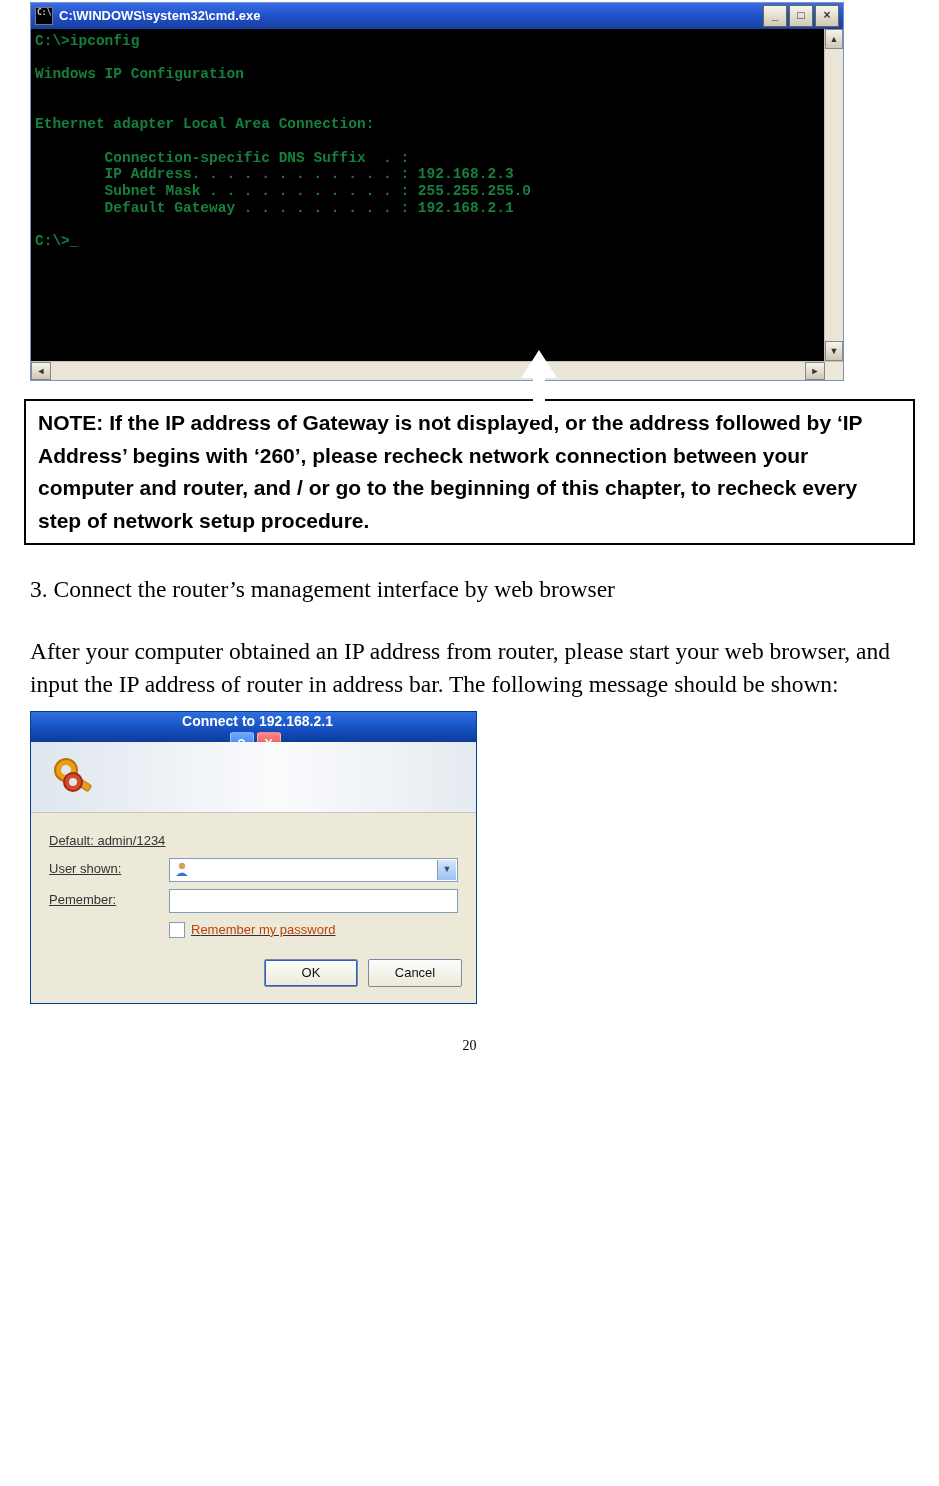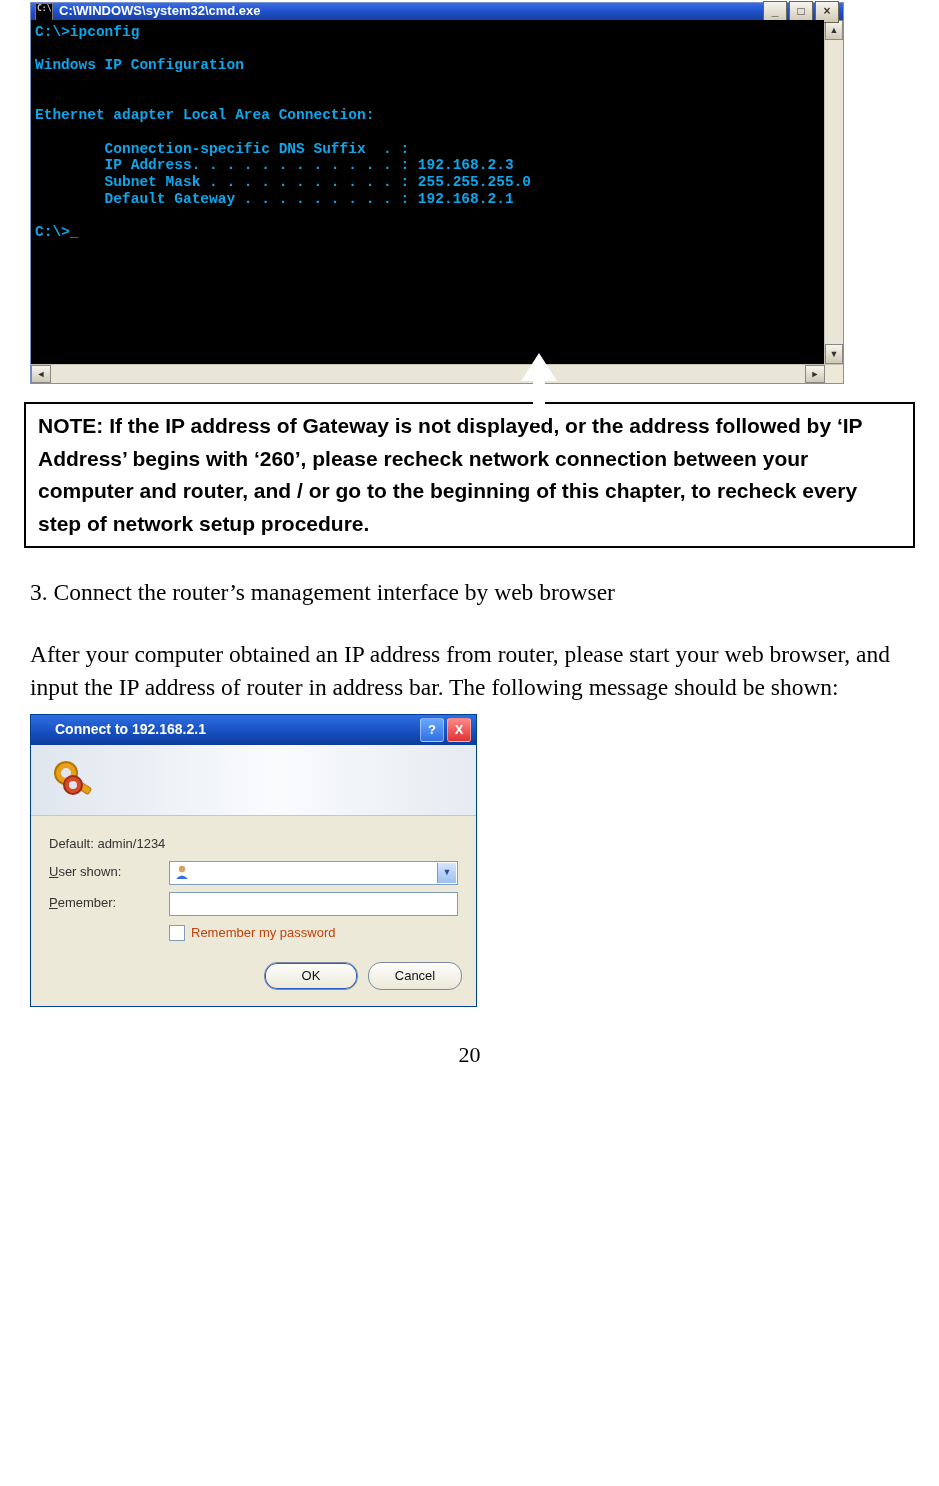--- a/index.html
+++ b/index.html
@@ -11,41 +11,41 @@
     line-height:1.42;
   }
   .page{padding:0 30px 0 30px;}
   .intro-text{margin:4px 0 8px 0;}
   .intro-em{font-style:italic;font-weight:bold;}
 
   
   .cmd-wrap{border:1px solid #7a91c7;width:812px;margin:2px 0 14px 0;background:#ece9d8;}
   .cmd-titlebar{
     background:linear-gradient(to bottom,#3a6ee6 0%,#1f50c9 50%,#1a3fa0 100%);
-    height:17px;display:flex;align-items:center;color:#fff;
+    height:26px;display:flex;align-items:center;color:#fff;
     font-family:Tahoma,Arial,sans-serif;font-size:13px;font-weight:bold;
     position:relative;
   }
   .cmd-appicon{
     width:16px;height:16px;background:#000;border:1px solid #777;margin:0 6px 0 4px;
     position:relative;
   }
   .cmd-appicon::after{content:"C:\\";position:absolute;left:1px;top:-1px;font-size:8px;color:#ccc;font-family:monospace;}
   .cmd-title{flex:1;}
   .cmd-winbtns{display:flex;gap:2px;margin-right:4px;}
   .winbtn{
     width:22px;height:20px;background:linear-gradient(to bottom,#f7f5ed,#cfc8b5);
     border:1px solid #6b6552;display:flex;align-items:center;justify-content:center;
     font-family:Arial,sans-serif;font-size:12px;font-weight:bold;color:#333;
   }
   .cmd-body-wrap{display:flex;}
   .cmd-body{
-    flex:1;background:#000;color:#0ea5e9;
+    flex:1;background:#000;color:#15803d;
     font-family:"Lucida Console","Courier New",monospace;font-size:14.5px;
-    font-weight:bold;line-height:1.15;padding:4px 2px 20px 4px;
+    font-weight:bold;line-height:1.15;padding:4px 2px 8px 4px;
     white-space:pre;min-height:320px;position:relative;
   }
   .cmd-arrow{
     position:absolute;left:490px;top:160px;
   }
   .cmd-arrow svg{display:block;}
   .cmd-scrollbar{width:18px;background:#ece9d8;display:flex;flex-direction:column;border-left:1px solid #c6c3b5;}
   .sb-btn{height:18px;background:linear-gradient(to bottom,#f7f5ed,#cfc8b5);border:1px solid #888;display:flex;align-items:center;justify-content:center;font-size:9px;color:#333;}
   .sb-track{flex:1;background:#e9e6d8;}
   .cmd-bottom-scroll{height:18px;background:#ece9d8;display:flex;border-top:1px solid #c6c3b5;}
@@ -60,61 +60,62 @@
   }
 
   .section-heading{margin:6px 0 28px 0;}
   .body-para{margin:0 0 10px 0;}
 
   
   .dlg-wrap{width:445px;border:1px solid #013f92;margin:4px 0 20px 0;background:#ece9d8;font-family:Tahoma,Arial,sans-serif;}
   .dlg-titlebar{
     background:linear-gradient(to bottom,#2f6fe0 0%,#154dbe 60%,#0d3c99 100%);
     height:30px;display:flex;align-items:center;color:#fff;font-size:14px;font-weight:bold;
-    padding-left:24px;
+    padding-left:8px;
+    flex-direction:column;
   }
   .dlg-title{flex:1;}
   .dlg-winbtns{display:flex;gap:3px;margin-right:5px;}
   .dlg-btn{
     width:22px;height:22px;border-radius:3px;display:flex;align-items:center;justify-content:center;
     font-family:Arial;font-weight:bold;font-size:13px;color:#fff;border:1px solid rgba(255,255,255,0.4);
   }
   .dlg-help{background:linear-gradient(to bottom,#6aa8ff,#2f6fe0);}
   .dlg-close{background:linear-gradient(to bottom,#f88,#d33);}
   .dlg-banner{
     height:70px;background:linear-gradient(to right,#dfe6ee 0%, #fafbfd 55%, #e6ebf1 100%);
     position:relative;border-bottom:1px solid #cbc7b8;
   }
   .keys-icon{position:absolute;left:18px;top:10px;}
-  .dlg-body{padding:12px 18px 6px 18px;font-size:13px;color:#333;}
+  .dlg-body{padding:12px 18px 6px 18px;font-size:13px;color:#333;text-decoration:underline;}
   .dlg-row{display:flex;align-items:center;margin:7px 0;}
   .dlg-label{width:120px;}
   .dlg-label .ul{text-decoration:underline;}
   .dlg-input{
     flex:1;height:22px;border:1px solid #7f9db9;background:#fff;position:relative;
   }
   .combo-icon{position:absolute;left:4px;top:2px;}
   .combo-drop{
     position:absolute;right:1px;top:1px;width:18px;height:20px;
     background:linear-gradient(to bottom,#d8e6fb,#9cc0f0);
     border-left:1px solid #7f9db9;display:flex;align-items:center;justify-content:center;
     color:#2a4f9a;font-size:9px;
   }
   .dlg-checkrow{margin:8px 0 14px 120px;display:flex;align-items:center;font-size:13px;color:#c2410c;}
   .chk{width:14px;height:14px;border:1px solid #7f9db9;background:#fff;margin-right:6px;}
   .dlg-btnrow{display:flex;justify-content:flex-end;gap:10px;padding:0 14px 16px 0;}
   .pushbtn{
-    width:92px;height:26px;border:1px solid #7b8a9e;border-radius:13px;
+    width:92px;height:26px;border:1px solid #7b8a9e;border-radius:2px;
     background:linear-gradient(to bottom,#fdfdfc,#ece9d8);
     font-family:Tahoma,Arial,sans-serif;font-size:13px;color:#111;
     display:flex;align-items:center;justify-content:center;
   }
   .pushbtn.default{box-shadow:0 0 0 1px #2a5fc7 inset;}
 
-  .pagenum{text-align:center;font-size:22px;margin:32px 0 8px 0;}
+  .pagenum{text-align:center;font-size:14px;margin:32px 0 8px 0;}
 </style>
 </head>
 <body>
 
 <div class="page">
 
 
   <div class="cmd-wrap">
     <div class="cmd-titlebar">
       <span class="cmd-appicon"></span>

